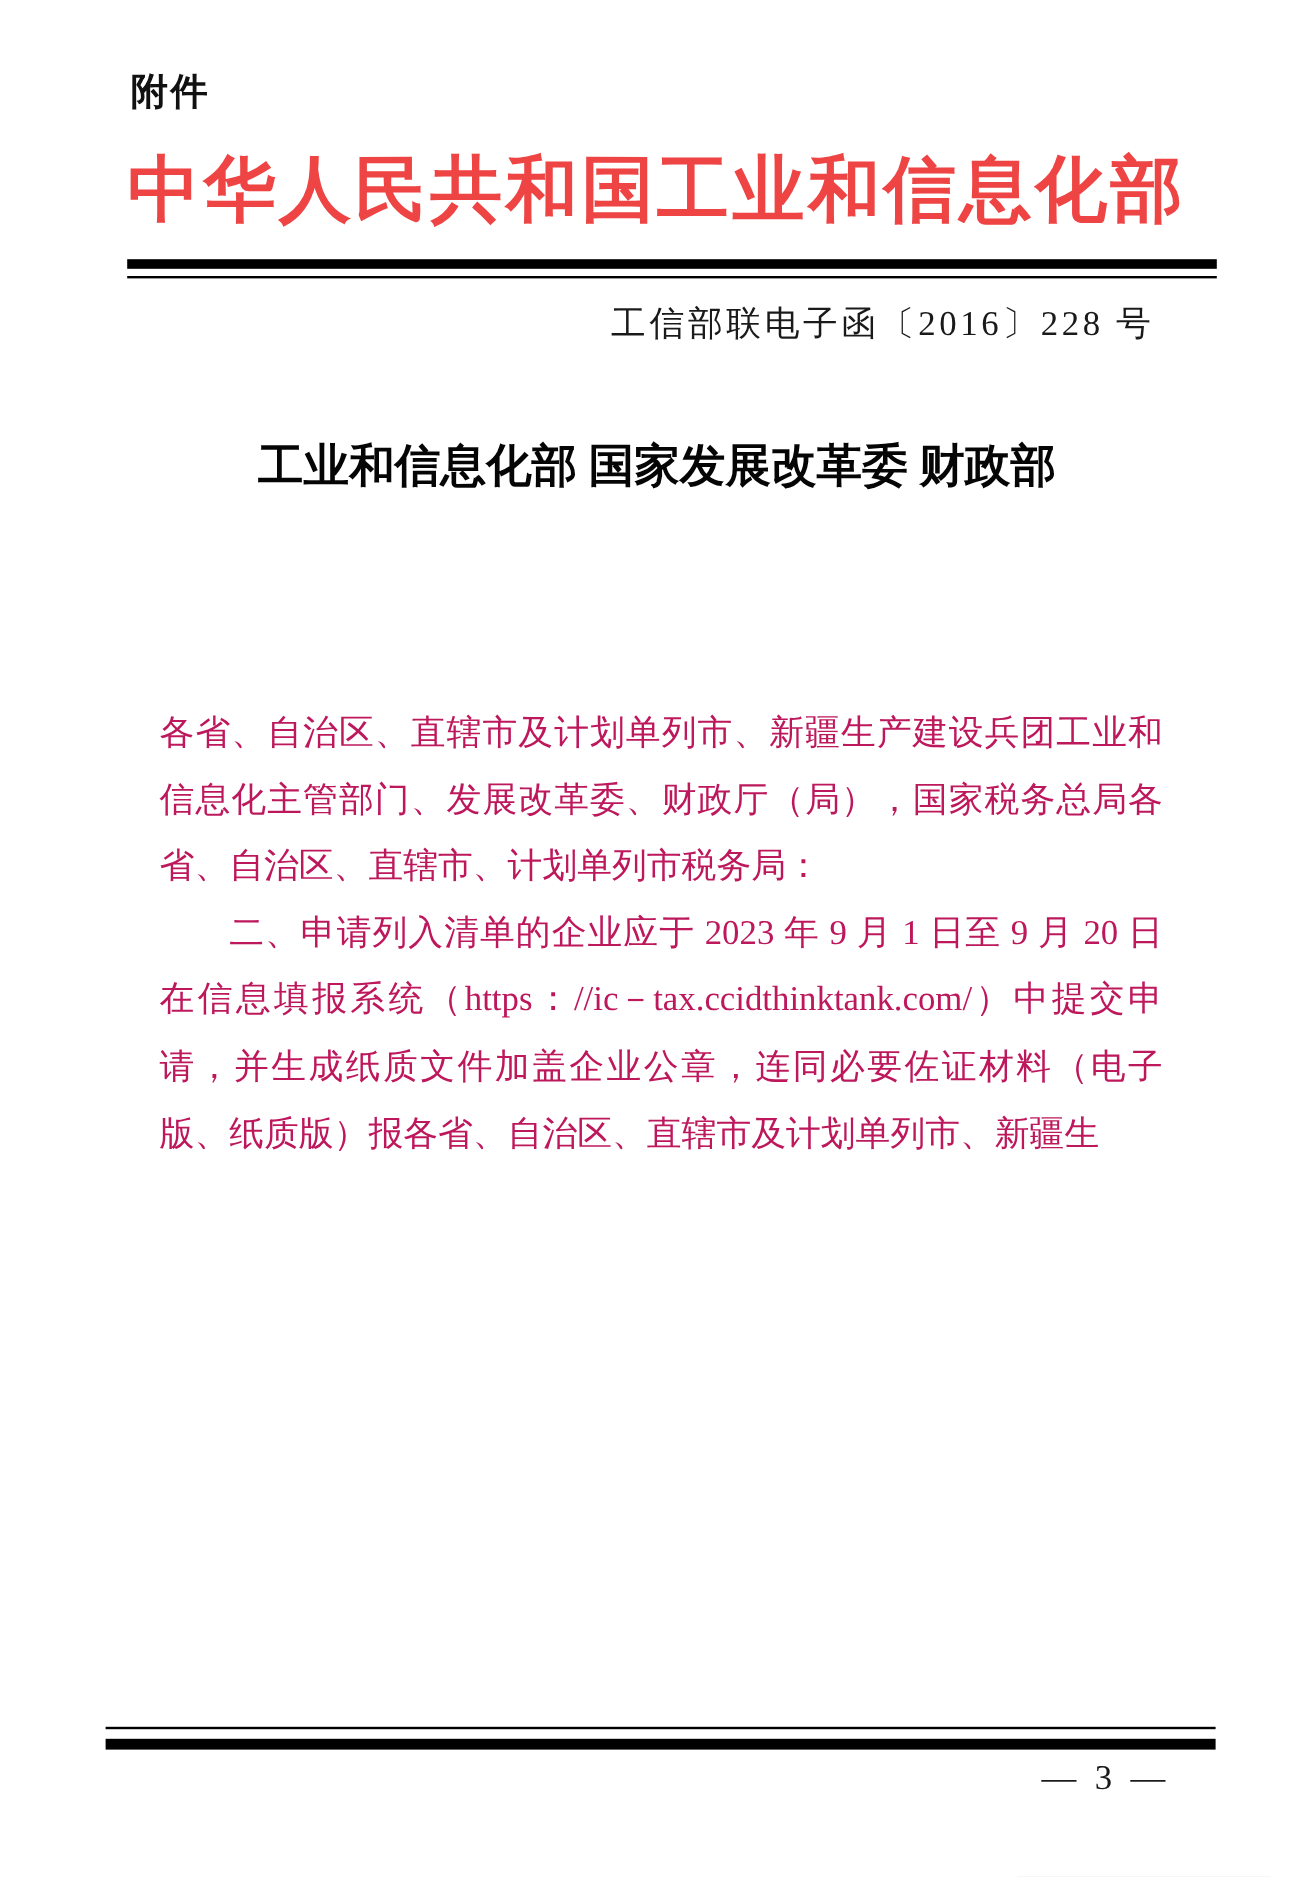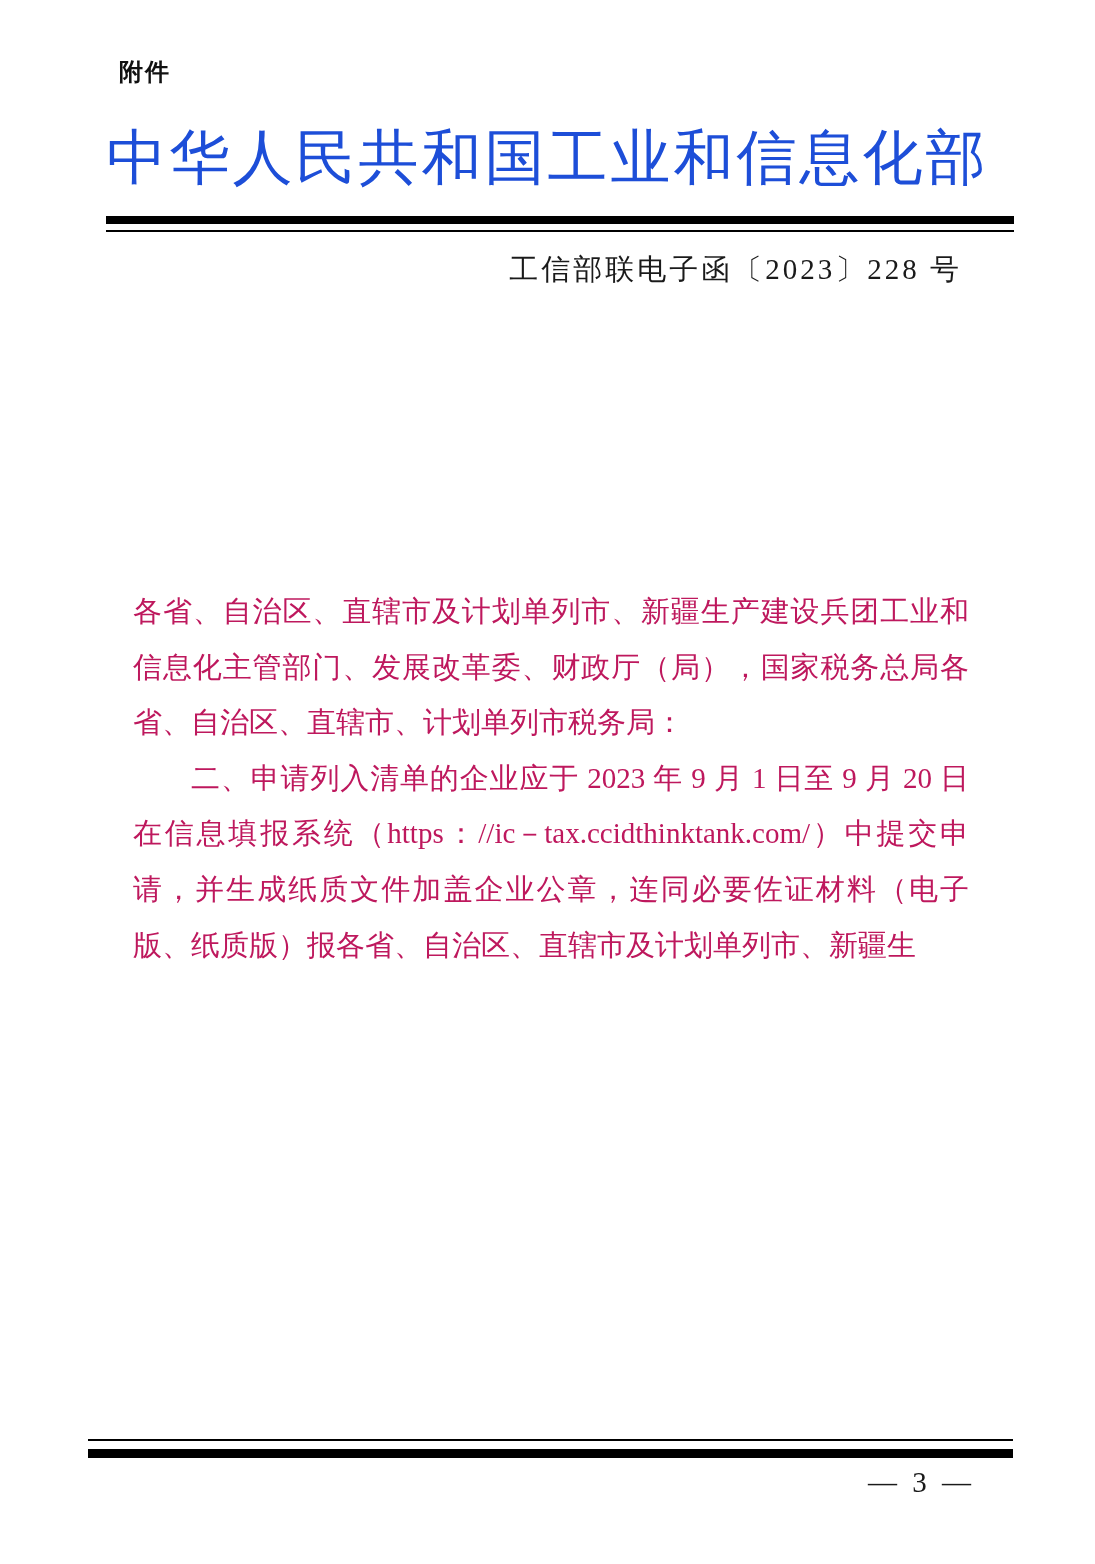--- a/index.html
+++ b/index.html
@@ -12,40 +12,40 @@
     width: 1095px;
     height: 1564px;
     background: #ffffff;
     color: #141414;
     font-family: "Liberation Serif", serif;
     overflow: hidden;
   }
 
   .attachment {
     position: absolute;
-    left: 119px;
+    left: 109px;
     top: 56px;
     font-family: "Liberation Sans", sans-serif;
     font-weight: 700;
-    font-size: 24px;
+    font-size: 31px;
     color: #111111;
     letter-spacing: 2px;
   }
 
   .masthead {
     position: absolute;
     left: 90px;
     top: 118px;
     width: 915px;
     text-align: center;
     font-family: "Liberation Serif", serif;
-    font-weight: 400;
+    font-weight: 700;
     font-size: 60px;
     letter-spacing: 3px;
-    color: #1d4ed8;
+    color: #ef4444;
     white-space: nowrap;
   }
 
   .rule {
     position: absolute;
     background: #000000;
   }
   .rule-thick-top { left: 106px; top: 216px; width: 908px; height: 8px; }
   .rule-thin-top  { left: 106px; top: 230px; width: 908px; height: 2px; }
 
@@ -108,23 +108,24 @@
 
 <div class="page">
 
   <div class="attachment">附件</div>
 
   <div class="masthead">中华人民共和国工业和信息化部</div>
 
   <div class="rule rule-thick-top"></div>
   <div class="rule rule-thin-top"></div>
 
-  <div class="doc-number">工信部联电子函〔2023〕228 号</div>
+  <div class="doc-number">工信部联电子函〔2016〕228 号</div>
 
   <div class="title">
+    <div class="title-line">工业和信息化部 国家发展改革委 财政部</div>
   </div>
 
   <div class="body">
     <p class="para">各省、自治区、直辖市及计划单列市、新疆生产建设兵团工业和信息化主管部门、发展改革委、财政厅（局），国家税务总局各省、自治区、直辖市、计划单列市税务局：</p>
     <p class="para indent">二、申请列入清单的企业应于 2023 年 9 月 1 日至 9 月 20 日在信息填报系统（https：//ic－tax.ccidthinktank.com/）中提交申请，并生成纸质文件加盖企业公章，连同必要佐证材料（电子版、纸质版）报各省、自治区、直辖市及计划单列市、新疆生</p>
   </div>
 
   <div class="rule rule-thin-bottom"></div>
   <div class="rule rule-thick-bottom"></div>
 

